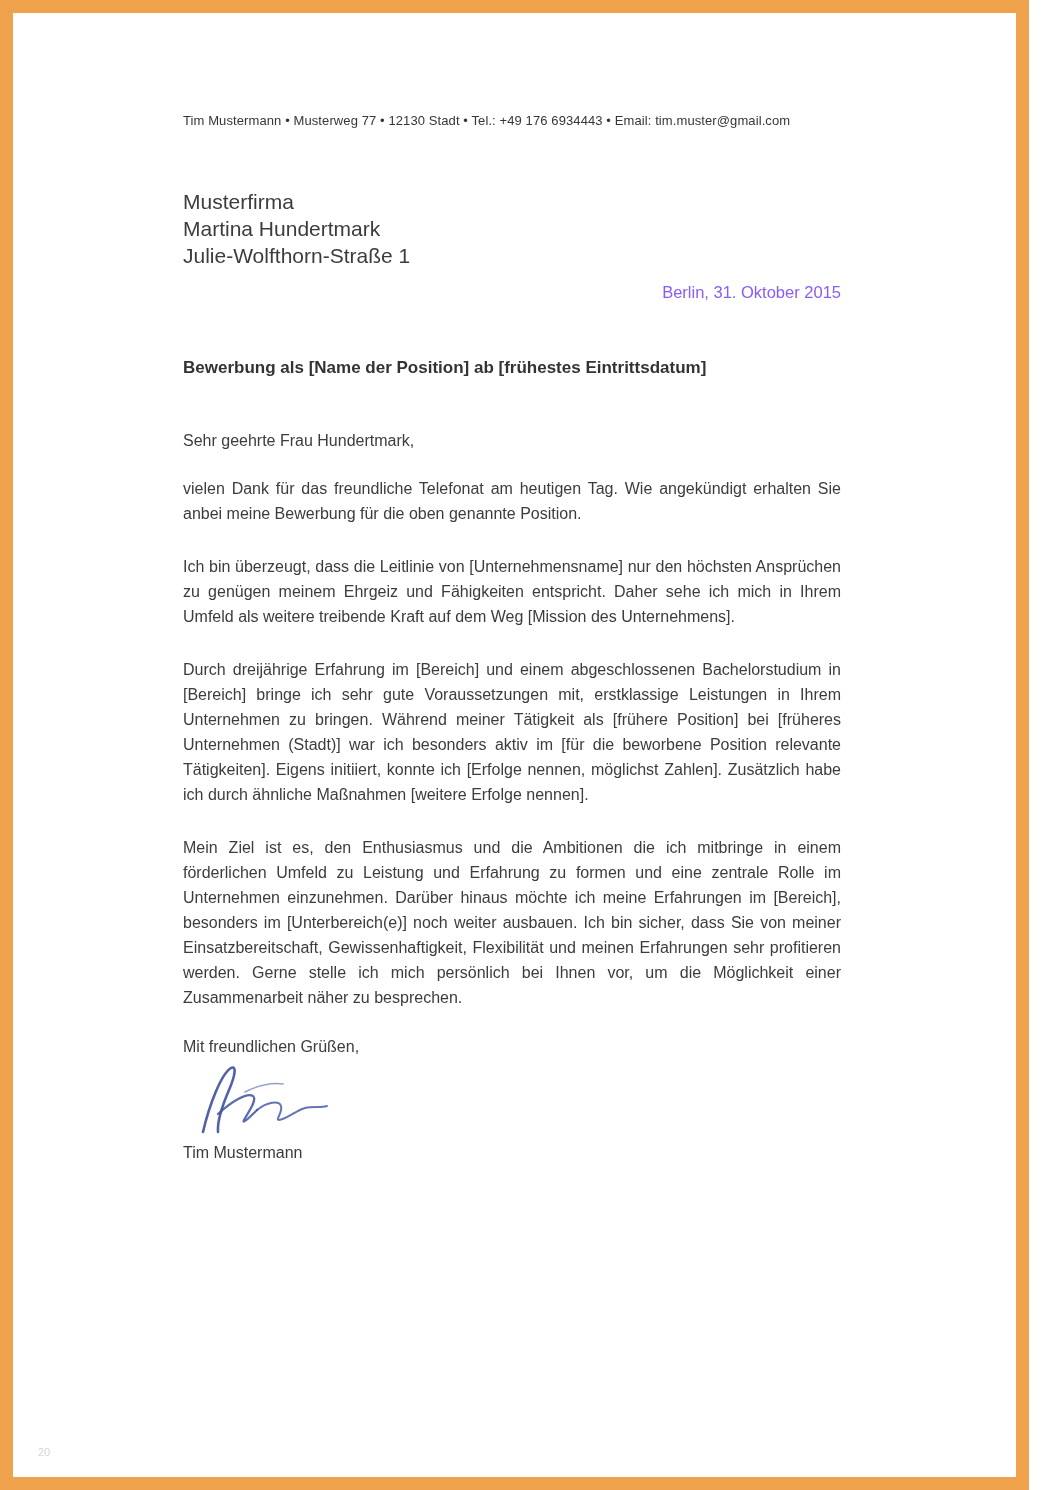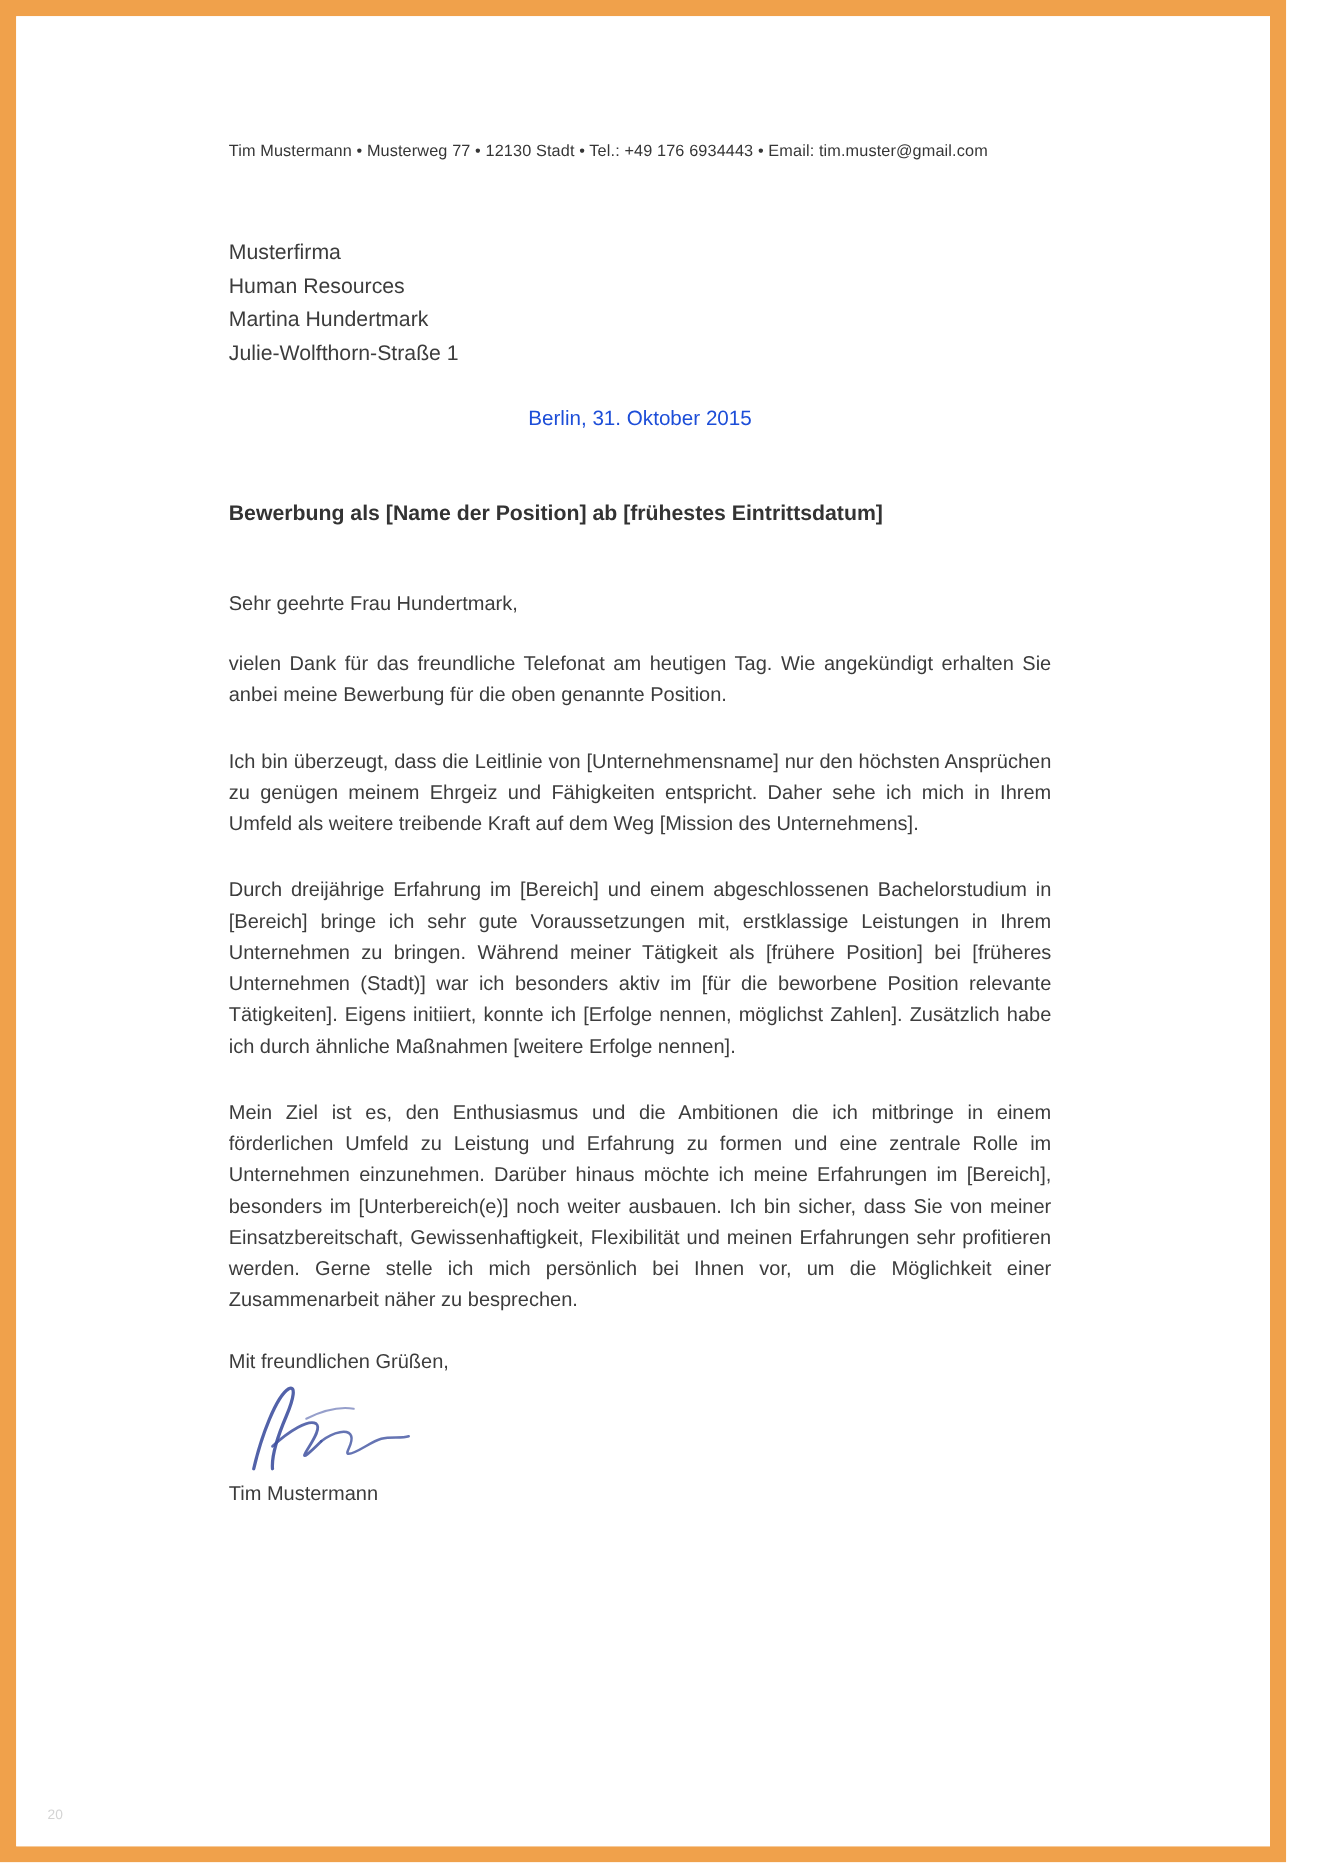--- a/index.html
+++ b/index.html
@@ -32,29 +32,29 @@
     color: #3c3c3c;
   }
   .sender-line {
     font-size: 13px;
     letter-spacing: 0.1px;
     color: #363636;
     margin-bottom: 60px;
     white-space: nowrap;
   }
   .recipient-block {
-    font-size: 17px;
+    font-size: 21px;
     line-height: 27px;
     color: #3c3c3c;
   }
   .date-line {
-    text-align: center;
+    text-align: right;
     font-size: 16.5px;
-    margin-top: 30px;
-    color: #1d4ed8;
+    margin-top: 14px;
+    color: #8b5cf6;
   }
   .subject-line {
     font-weight: bold;
     font-size: 17px;
     margin-top: 56px;
     color: #333333;
   }
   .salutation {
     font-size: 16px;
     margin-top: 54px;
@@ -95,21 +95,20 @@
 
 <div class="canvas">
   <div class="frame"></div>
 
   <div class="page">
 
     <div class="sender-line">Tim Mustermann • Musterweg 77 • 12130 Stadt • Tel.: +49 176 6934443 • Email: tim.muster@gmail.com</div>
 
     <div class="recipient-block">
       <div>Musterfirma</div>
-      <div>Human Resources</div>
       <div>Martina Hundertmark</div>
       <div>Julie-Wolfthorn-Straße 1</div>
     </div>
 
     <div class="date-line">Berlin, 31. Oktober 2015</div>
 
     <div class="subject-line">Bewerbung als [Name der Position] ab [frühestes Eintrittsdatum]</div>
 
     <div class="salutation">Sehr geehrte Frau Hundertmark,</div>
 

